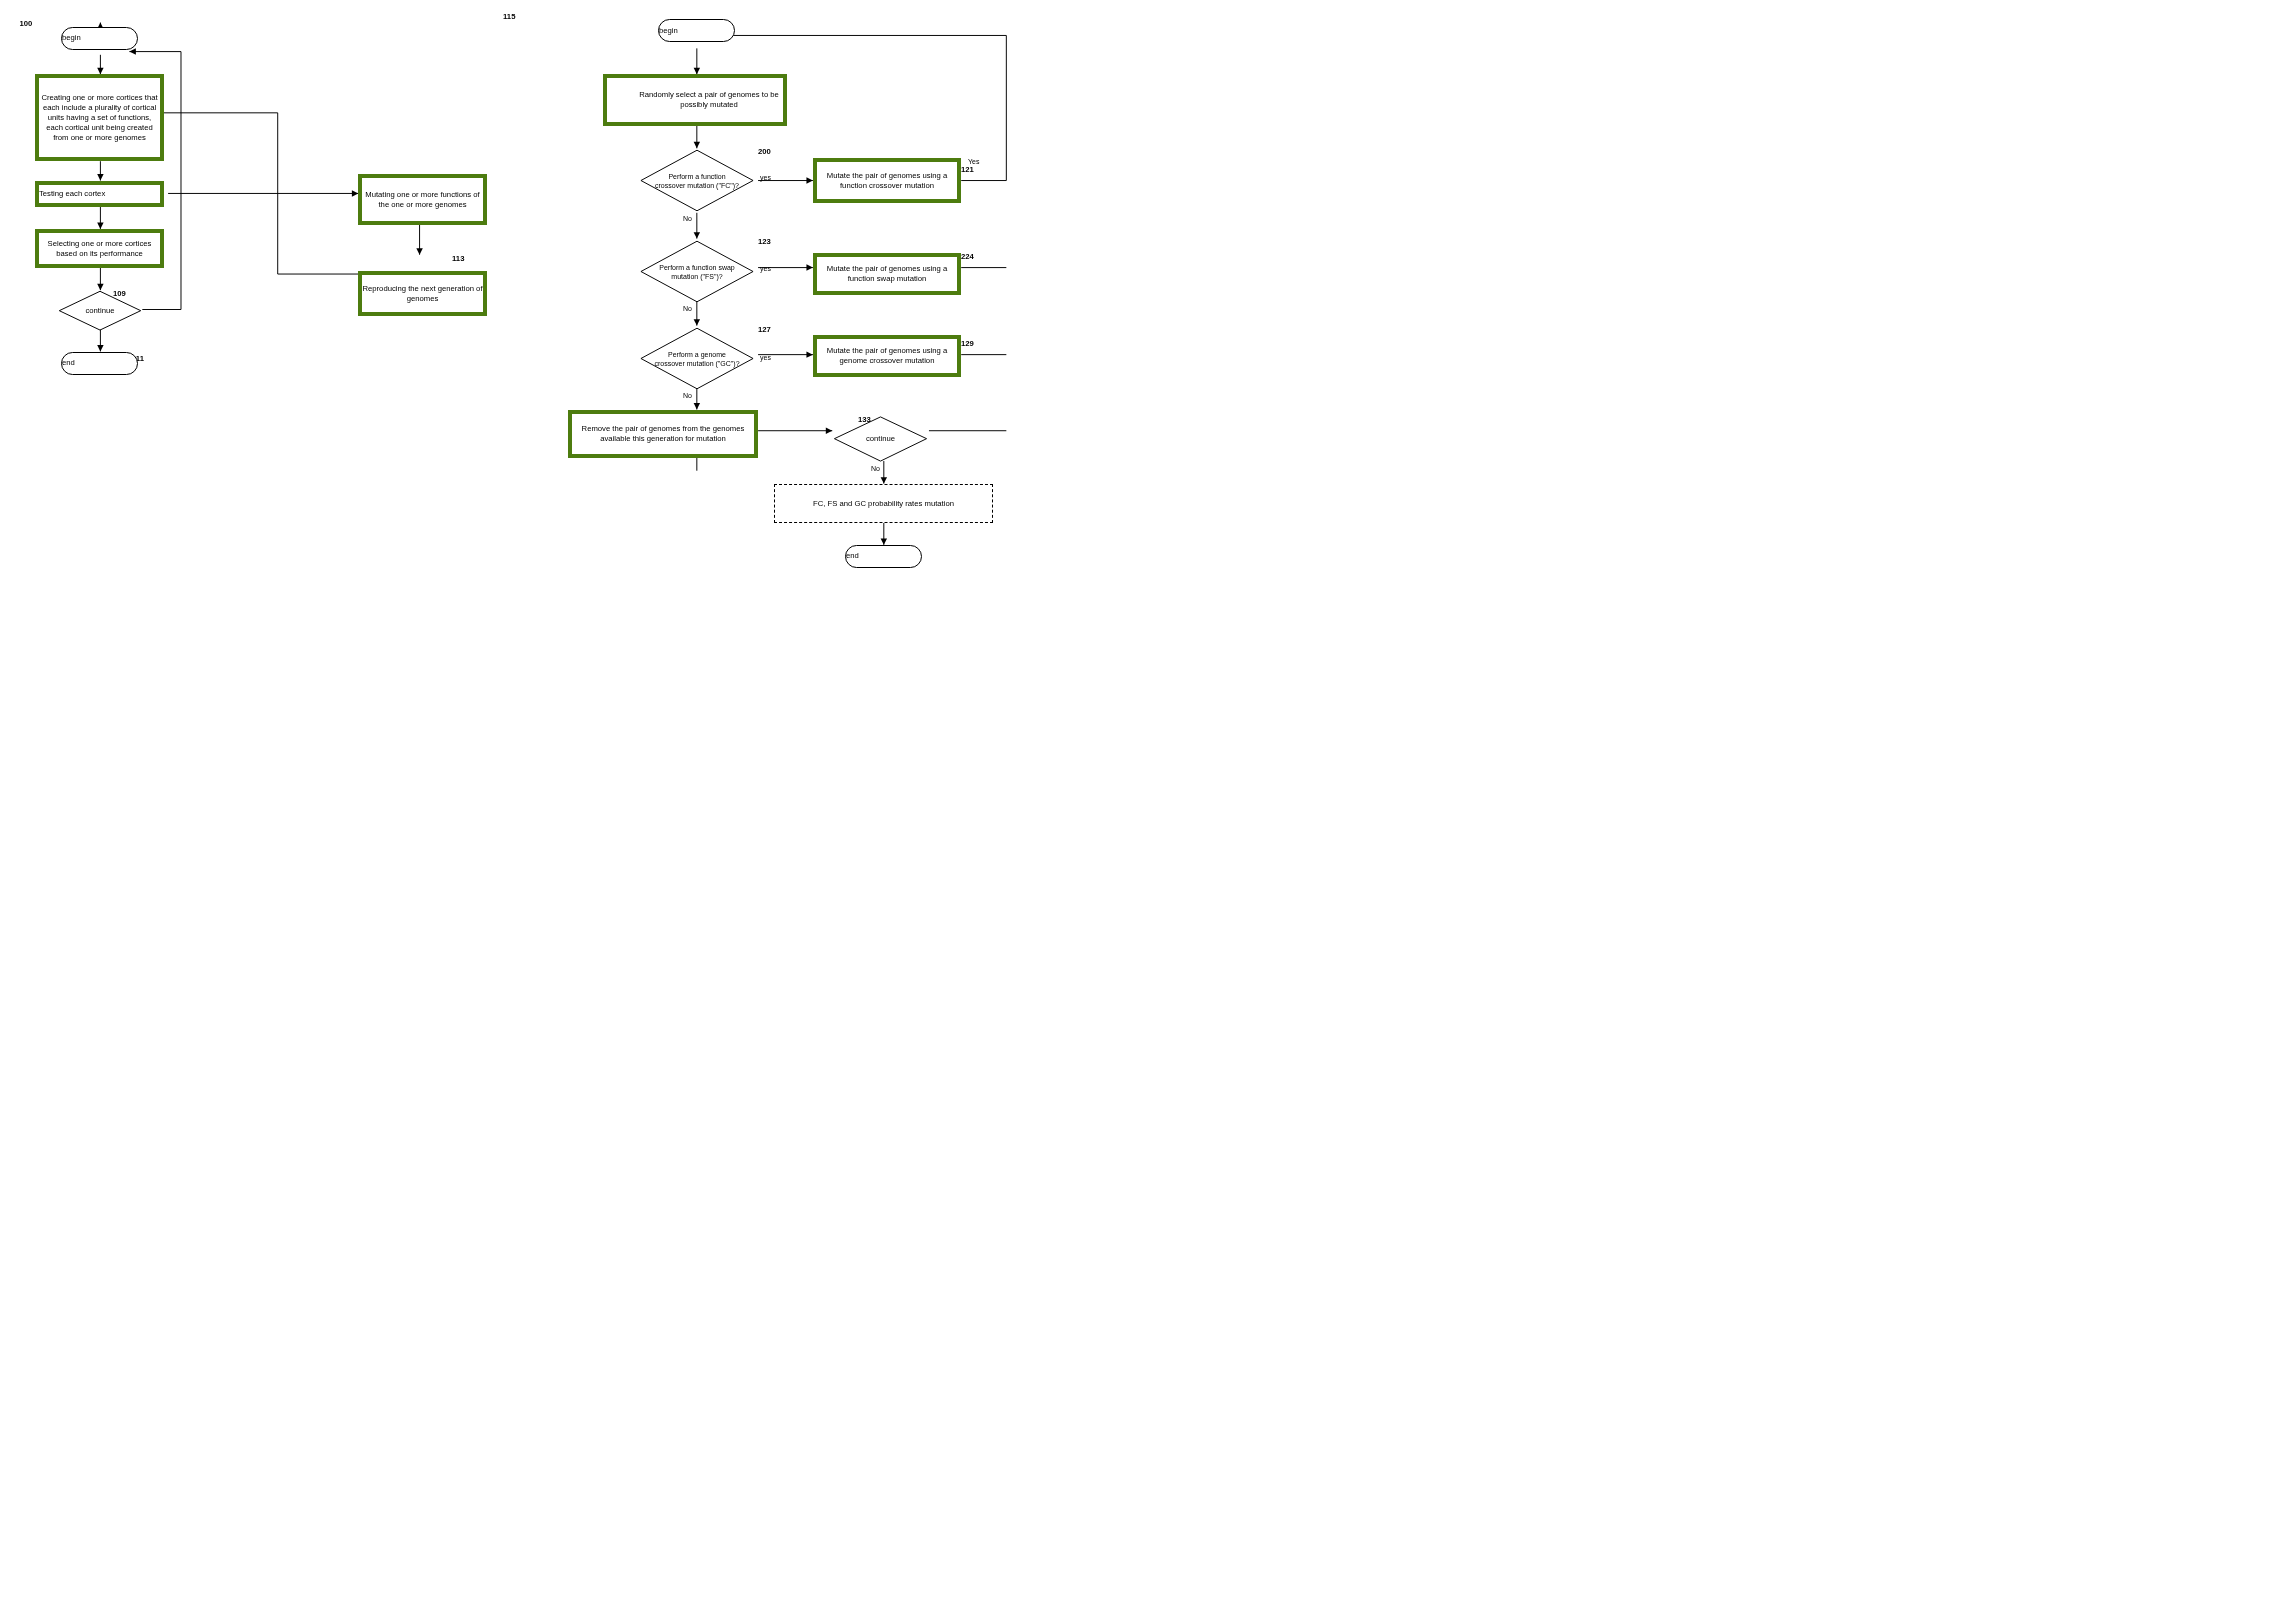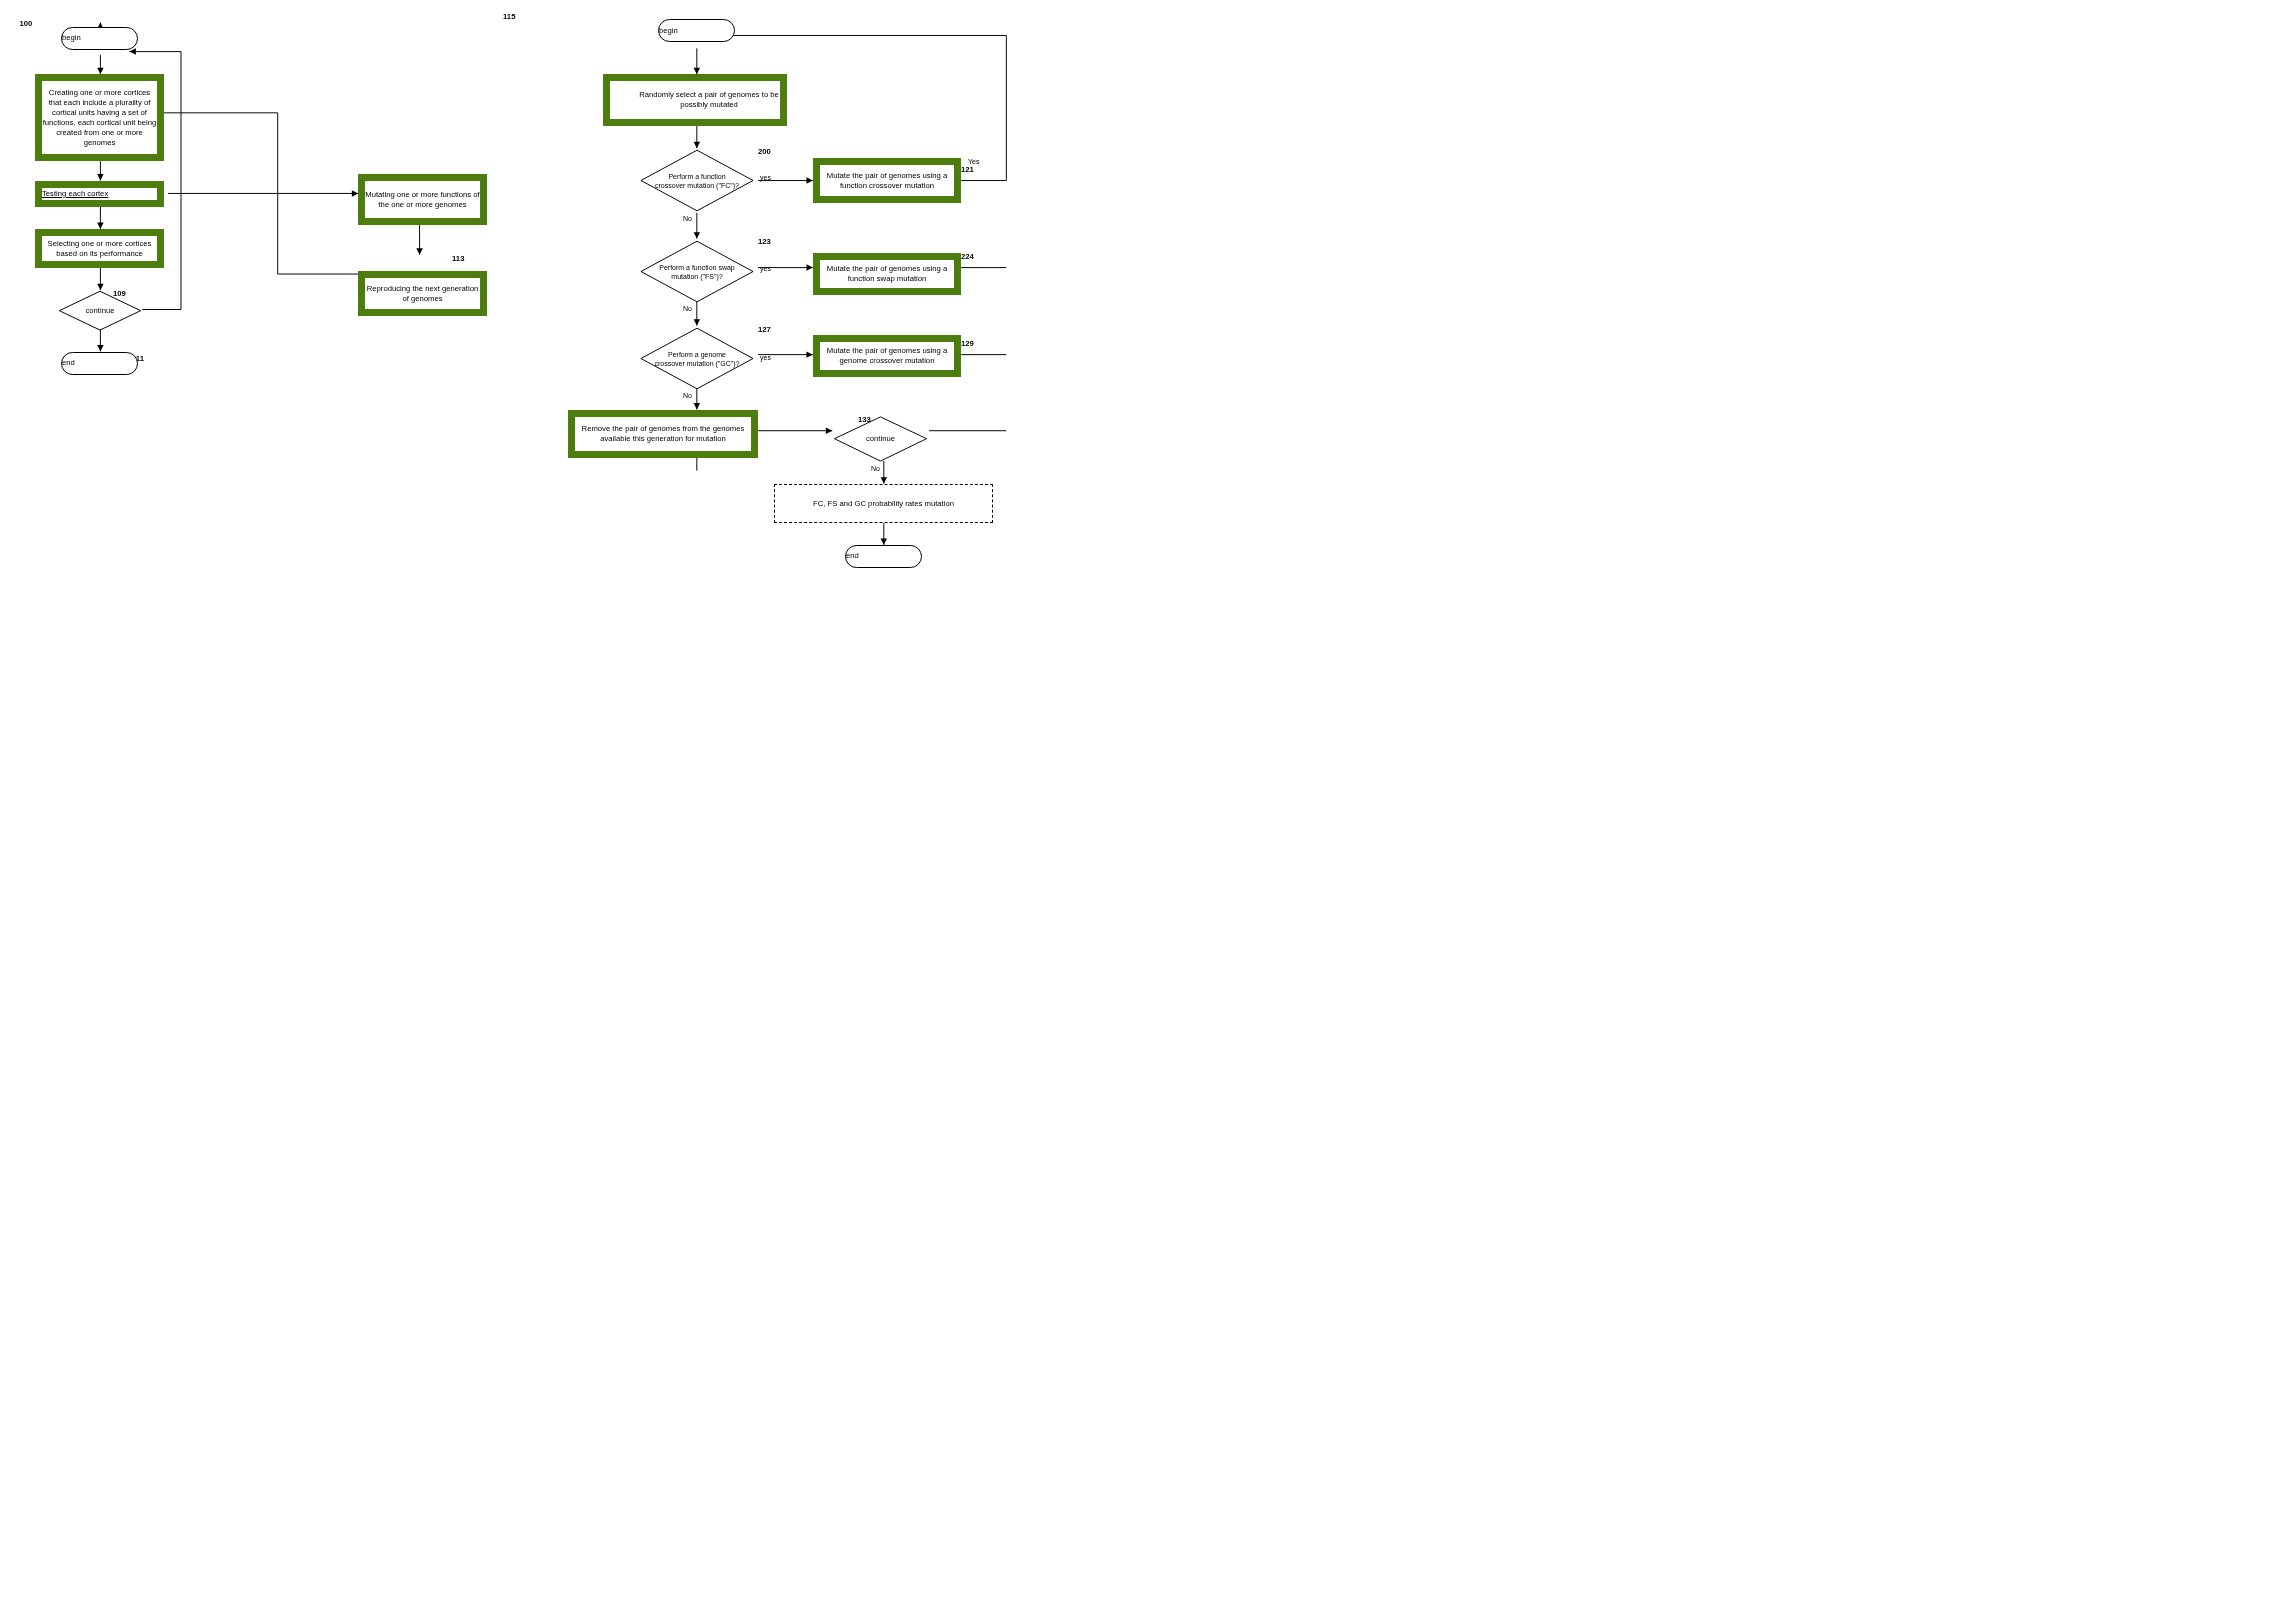--- a/index.html
+++ b/index.html
@@ -39,21 +39,21 @@
       line-height: 1.3;
     }
 
     .rounded-rect {
       border: 1px solid #000;
       border-radius: 13px;
       background: #fff;
     }
 
     .rect {
-      border: 7px solid #4d7c0f;
+      border: 4px solid #4d7c0f;
       background: #fff;
     }
 
     .diamond {
       background: transparent;
       overflow: visible;
     }
 
     .diamond svg {
       position: absolute;
@@ -186,21 +186,21 @@
   </div>
 
   <div class="label" style="top:73px; left:132px;">103</div>
 
   <div class="shape rect" style="top:74px; left:35px; width:129px; height:87px;">
     <span>Creating one or more cortices that each include a plurality of cortical units having a set of functions, each cortical unit being created from one or more genomes</span>
   </div>
 
   <div class="label" style="top:179px; left:132px;">105</div>
 
-  <div class="shape rect" style="top:181px; left:35px; width:129px; height:26px;text-decoration:underline;">
+  <div class="shape rect" style="top:181px; left:35px; width:129px; height:26px;">
     <span>Testing each cortex</span>
   </div>
 
   <div class="label" style="top:228px; left:132px;">107</div>
 
   <div class="shape rect" style="top:229px; left:35px; width:129px; height:39px;">
     <span>Selecting one or more cortices based on its performance</span>
   </div>
 
   <div class="label" style="top:289px; left:113px;">109</div>

